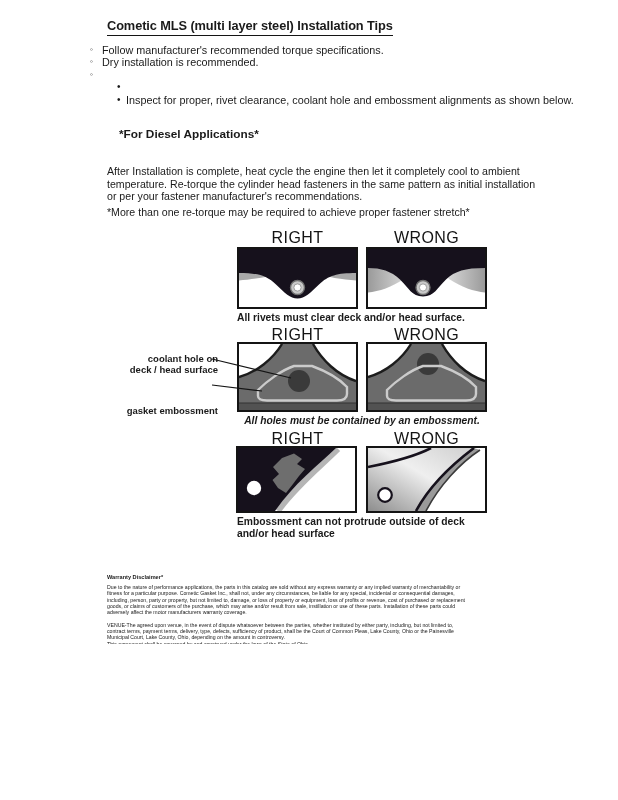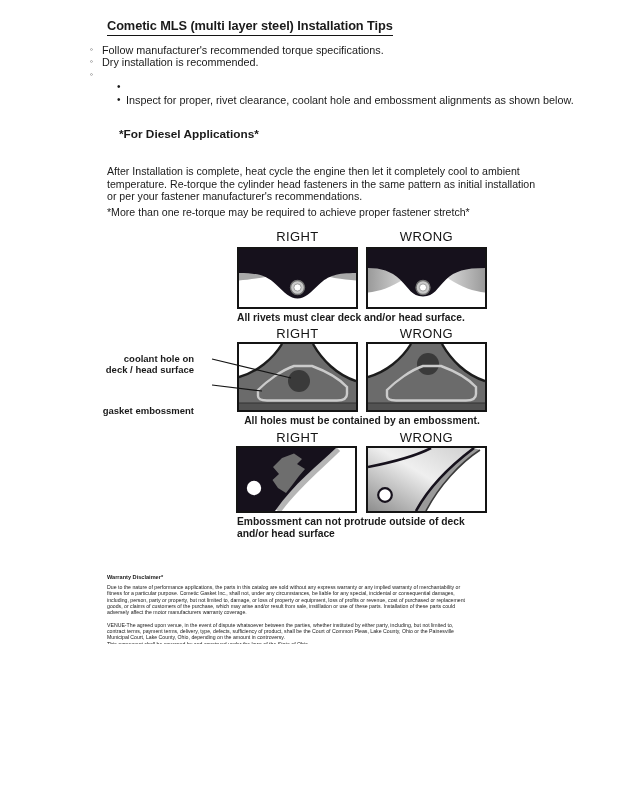--- a/index.html
+++ b/index.html
@@ -21,31 +21,31 @@
   .tip.sub { margin-left:27px; }
   .tip .m2 { width:9px; font-size:10px; line-height:12.4px; }
 
   .diesel-heading { left:107px; top:115px; margin:12px; font-size:11.8px; font-weight:bold; }
   .body-para { left:107px; margin:0; width:450px; font-size:10.6px; line-height:12.7px; white-space:pre-line; }
   .p1 { top:134px; }
   .p2 { top:165px; }
   .note { top:206px; }
 
   .dlabel {
-    width:121px; text-align:center; font-size:13px; letter-spacing:0.4px;
+    width:121px; text-align:center; font-size:16px; letter-spacing:0.4px;
     color:#141414; white-space:nowrap;
   }
   .dbox { border:2px solid #141414; background:#fff; line-height:0; z-index:1; }
   .dbox svg { display:block; }
 
   .caption { font-size:10.3px; font-weight:bold; white-space:pre-line; line-height:11.6px; }
   .cap2 { width:250px; text-align:center; }
 
   .side-labels {
-    left:44px; top:343px; width:150px; text-align:right;
+    left:68px; top:343px; width:150px; text-align:right;
     font-size:9.5px; font-weight:bold; line-height:10.8px; white-space:pre-line;
   }
   .side-label-2 { margin-top:20px; }
 
   .leader-lines { left:0; top:0; z-index:5; pointer-events:none; }
 
   .legal { left:107px; top:574px; width:434px; }
   .legal-heading { margin:0 0 4px 0; font-size:5.6px; font-weight:bold; }
   .legal p { margin:0 0 6px 0; font-size:5.2px; line-height:6.35px; white-space:pre-line; }
 
@@ -150,21 +150,21 @@
       <path d="M43,0 C34,15 18,28 0,33 L0,66 L117,66 L117,37 C98,31 83,16 74,0 Z" fill="#6b6b6b"></path>
       <path d="M43,0 C34,15 18,28 0,33" stroke="#1c1c1c" stroke-width="2.4" fill="none"></path>
       <path d="M74,0 C83,16 98,31 117,37" stroke="#1c1c1c" stroke-width="2.4" fill="none"></path>
       <rect x="0" y="59" width="117" height="7" fill="#525252"></rect>
       <line x1="0" y1="59" x2="117" y2="59" stroke="#333333" stroke-width="1"></line>
       <circle cx="60" cy="20" r="11" fill="#3a3a3a"></circle>
       <path d="M19,52 L19,46 C28,37 43,26 55,22 L73,22 C88,27.5 101,35.5 108,43 L108,50 C108,54 104.5,56.5 98,56.5 L28,56.5 C22,56.5 19,55.5 19,52 Z" fill="none" stroke="#cbcbcb" stroke-width="2.4"></path>
     </svg>
   </div>
 
-  <div class="abs caption cap2" style="left:237px; top:415px;">All holes must be contained by an embossment.</div>
+  <div class="abs caption cap2" style="left:237px; top:415px;font-style:italic;">All holes must be contained by an embossment.</div>
 
   <div class="abs dlabel" style="left:237px; top:430px;">RIGHT</div>
   <div class="abs dlabel" style="left:366px; top:430px;">WRONG</div>
 
   <div class="abs dbox" style="left:236px; top:446px;">
     <svg width="117" height="63" viewBox="0 0 117 63">
       <rect width="117" height="63" fill="#ffffff"></rect>
       <path d="M100,1 C83,18 58,38 40,63" stroke="#b5b5b5" stroke-width="6" fill="none"></path>
       <path d="M0,0 H98 C80,17 55,37 37,63 L0,63 Z" fill="#16111c"></path>
       <path d="M44,10 L56,5.5 L64,11 L59,16 L67,21 L61,28 L55,36 L48,45 L40,40 L34.5,32 L41,26 L35,19 Z" fill="#6e6e6e"></path>

